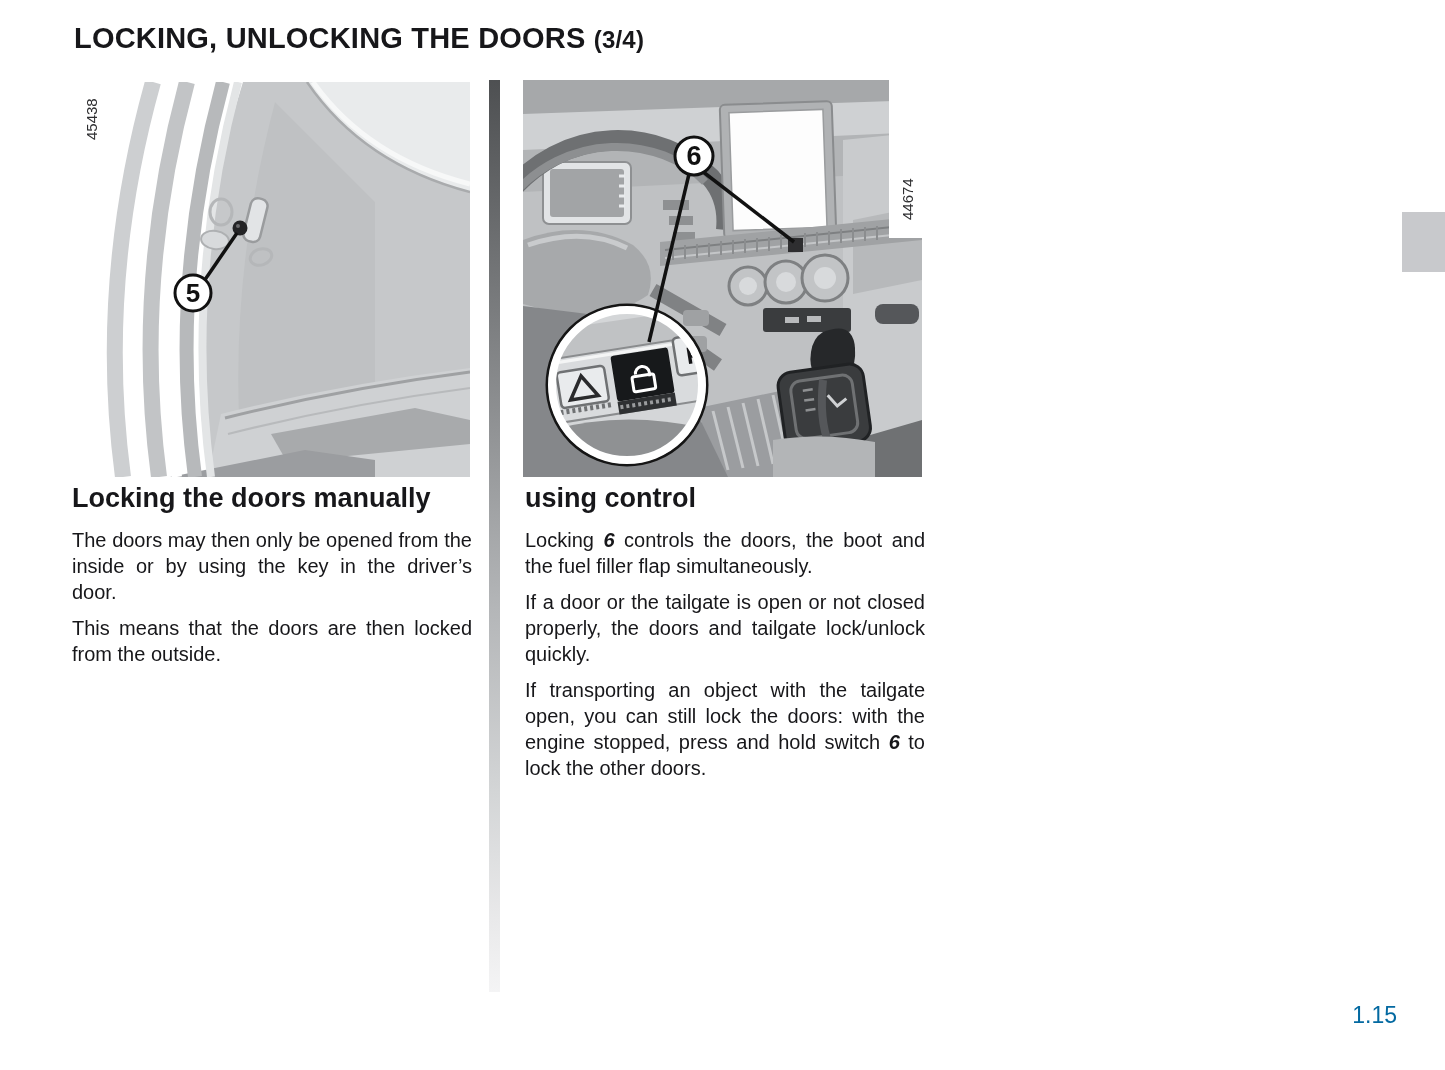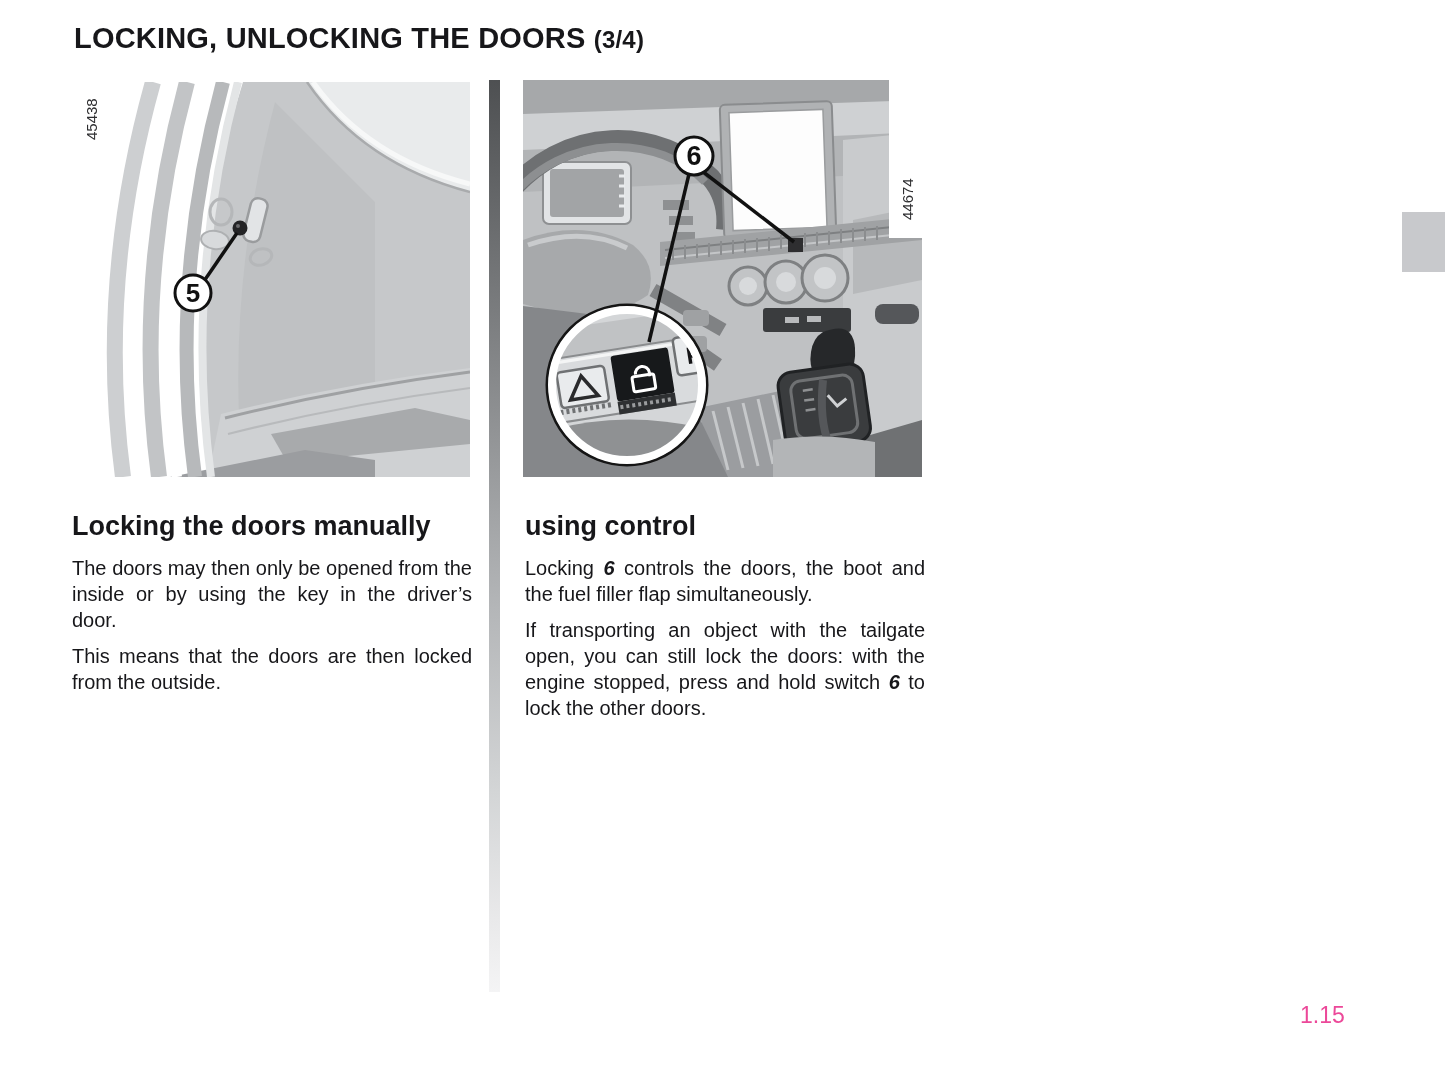--- a/index.html
+++ b/index.html
@@ -13,33 +13,33 @@
   }
   .page-title .suffix{font-size:24px;font-weight:bold;}
   .figure{position:absolute;background:#fff;}
   .fig-left{left:75px;top:82px;width:395px;height:395px;}
   .fig-right{left:523px;top:80px;width:399px;height:397px;}
   .divider{
     position:absolute;left:489px;top:80px;width:11px;height:912px;
     background:linear-gradient(to bottom,#4e5052 0%,#636567 12%,#8b8d8f 35%,
       #b4b6b8 58%,#d3d5d6 78%,#e9e9ea 92%,#f4f4f5 100%);
   }
-  .col{position:absolute;width:400px;margin-top:28px;}
+  .col{position:absolute;width:400px;}
   .col-left{left:72px;top:483px;}
   .col-right{left:525px;top:483px;}
   .col h2{margin:0 0 13px 0;font-size:27px;line-height:31px;font-weight:bold;}
   .col h2 span{display:block;}
   .col p{margin:0 0 10px 0;font-size:20px;line-height:26px;text-align:justify;}
   .col p .ref{font-weight:bold;font-style:italic;}
   .edge-tab{
     position:absolute;left:1402px;top:212px;width:43px;height:60px;background:#c8c9cc;
   }
   .page-number{
-    position:absolute;left:1300px;top:1002px;width:97px;
-    font-size:23px;color:#ec4899;
+    position:absolute;left:1300px;top:1002px;width:97px;text-align:right;
+    font-size:23px;color:#0369a1;
   }
   svg{display:block;}
   svg text{font-family:"Liberation Sans", sans-serif;}
 </style>
 </head>
 <body>
 
 <div class="page-title">
   <span>LOCKING, UNLOCKING THE DOORS</span>
   <span class="suffix">(3/4)</span>
@@ -219,18 +219,19 @@
   <h2>Locking the doors manually</h2>
   <p>The doors may then only be opened from the inside or by using the key in the driver’s door.</p>
   <p>This means that the doors are then locked from the outside.</p>
 </div>
 
 <div class="col col-right">
   <h2>
     <span>using control</span>
   </h2>
   <p><span>Locking </span><span class="ref">6</span><span> controls the doors, the boot and the fuel filler flap simultaneously.</span></p>
+  <p>If a door or the tailgate is open or not closed properly, the doors and tailgate lock/unlock quickly.</p>
   <p><span>If transporting an object with the tailgate open, you can still lock the doors: with the engine stopped, press and hold switch </span><span class="ref">6</span><span> to lock the other doors.</span></p>
 </div>
 
 <div class="edge-tab"></div>
 
 <div class="page-number">1.15</div>
 
 </body></html>

